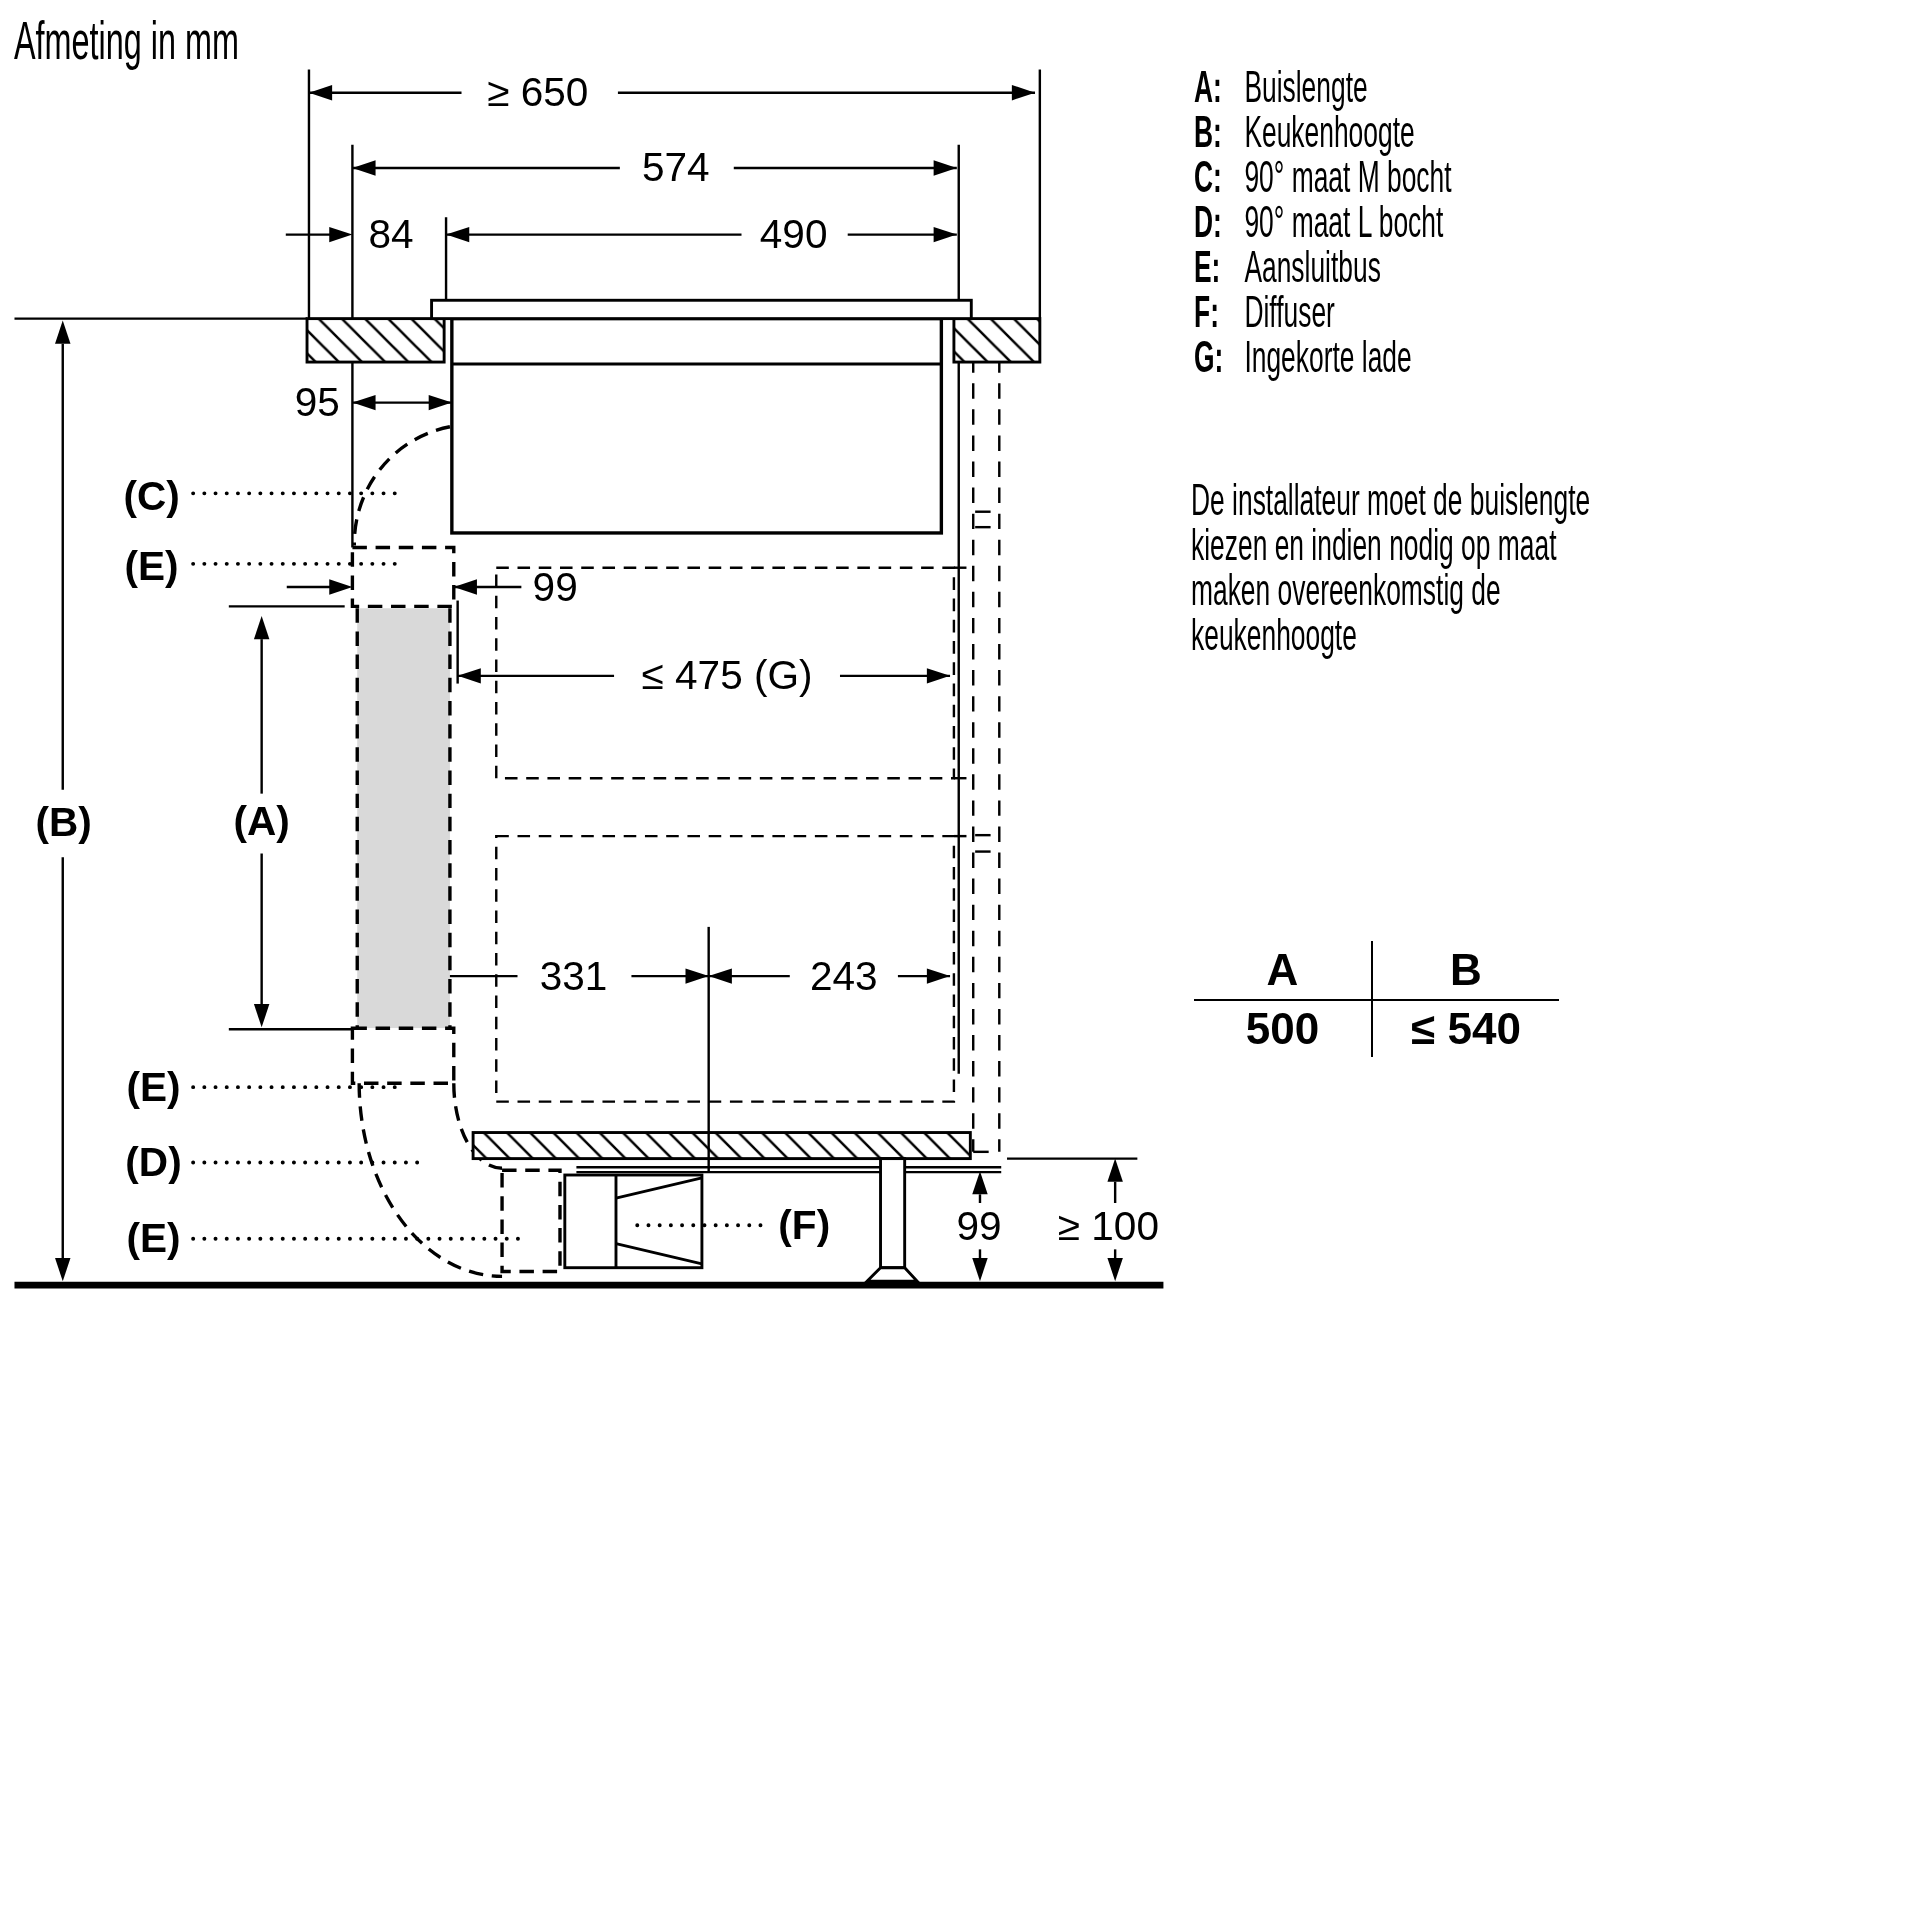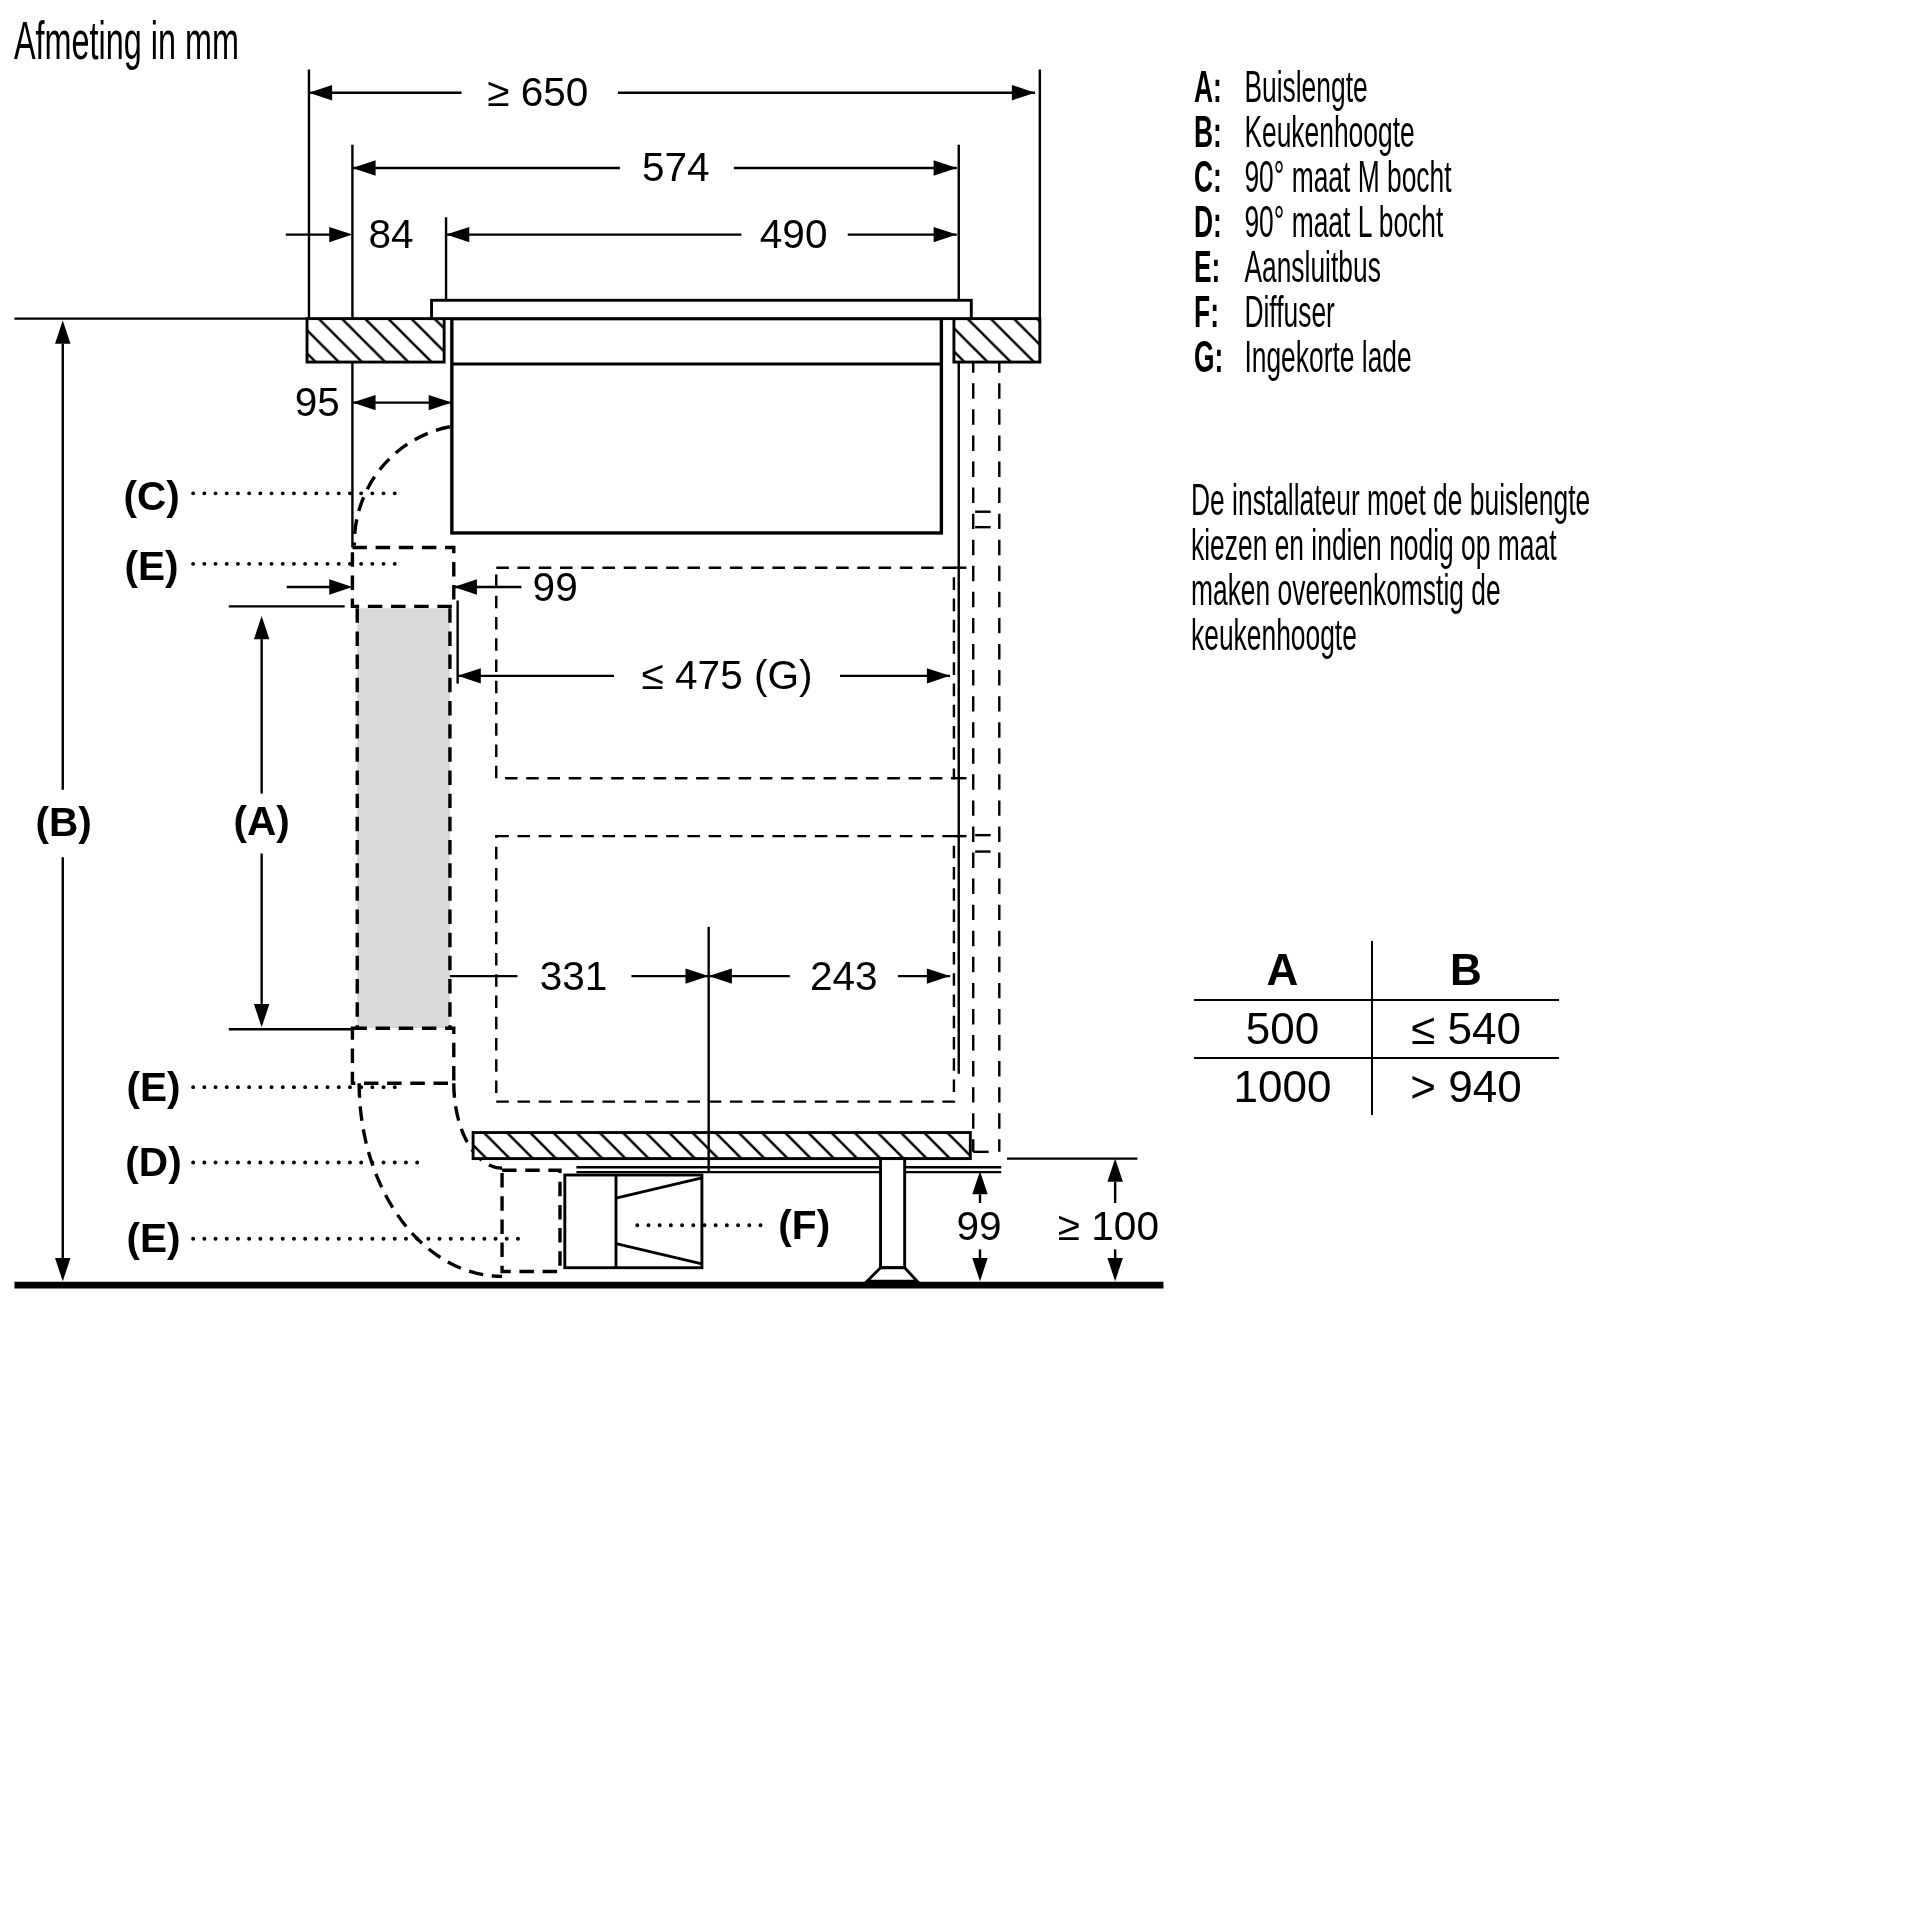--- a/index.html
+++ b/index.html
@@ -16,21 +16,21 @@
   .lrow{display:flex;}
   .lkey{display:inline-block;width:84px;font-weight:bold;flex:none;}
   #note{position:absolute;left:1191px;top:477px;font-size:44px;line-height:45px;white-space:nowrap;}
   #note span{display:block;}
   #abtable{position:absolute;left:1194px;top:941px;font-size:44px;}
   .trow{display:flex;}
   .tc{display:flex;align-items:center;justify-content:center;}
   .c1{width:177px;border-right:2.9px solid #000;}
   .c2{width:186px;}
   .thead .tc{height:58px;font-weight:bold;}
-  .tbody .tc{height:56px;border-top:2.9px solid #000;}
+  .tbody .tc{height:56px;border-top:2.9px solid #000;font-weight:bold;}
 </style>
 </head>
 <body>
 
 <div id="canvas">
 
   <svg width="1931" height="1931" viewBox="0 0 2000 2000">
     <defs>
       <pattern id="hatch" patternUnits="userSpaceOnUse" width="24" height="24">
         <rect width="24" height="24" fill="#ffffff"></rect>
@@ -270,20 +270,16 @@
 
   <div id="abtable">
     <div class="trow thead">
       <div class="tc c1">A</div>
       <div class="tc c2">B</div>
     </div>
     <div class="trow tbody">
       <div class="tc c1">500</div>
       <div class="tc c2">≤ 540</div>
     </div>
-    <div class="trow tbody">
-      <div class="tc c1">1000</div>
-      <div class="tc c2">&gt; 940</div>
-    </div>
   </div>
 
 </div>
 
 
 </body></html>

